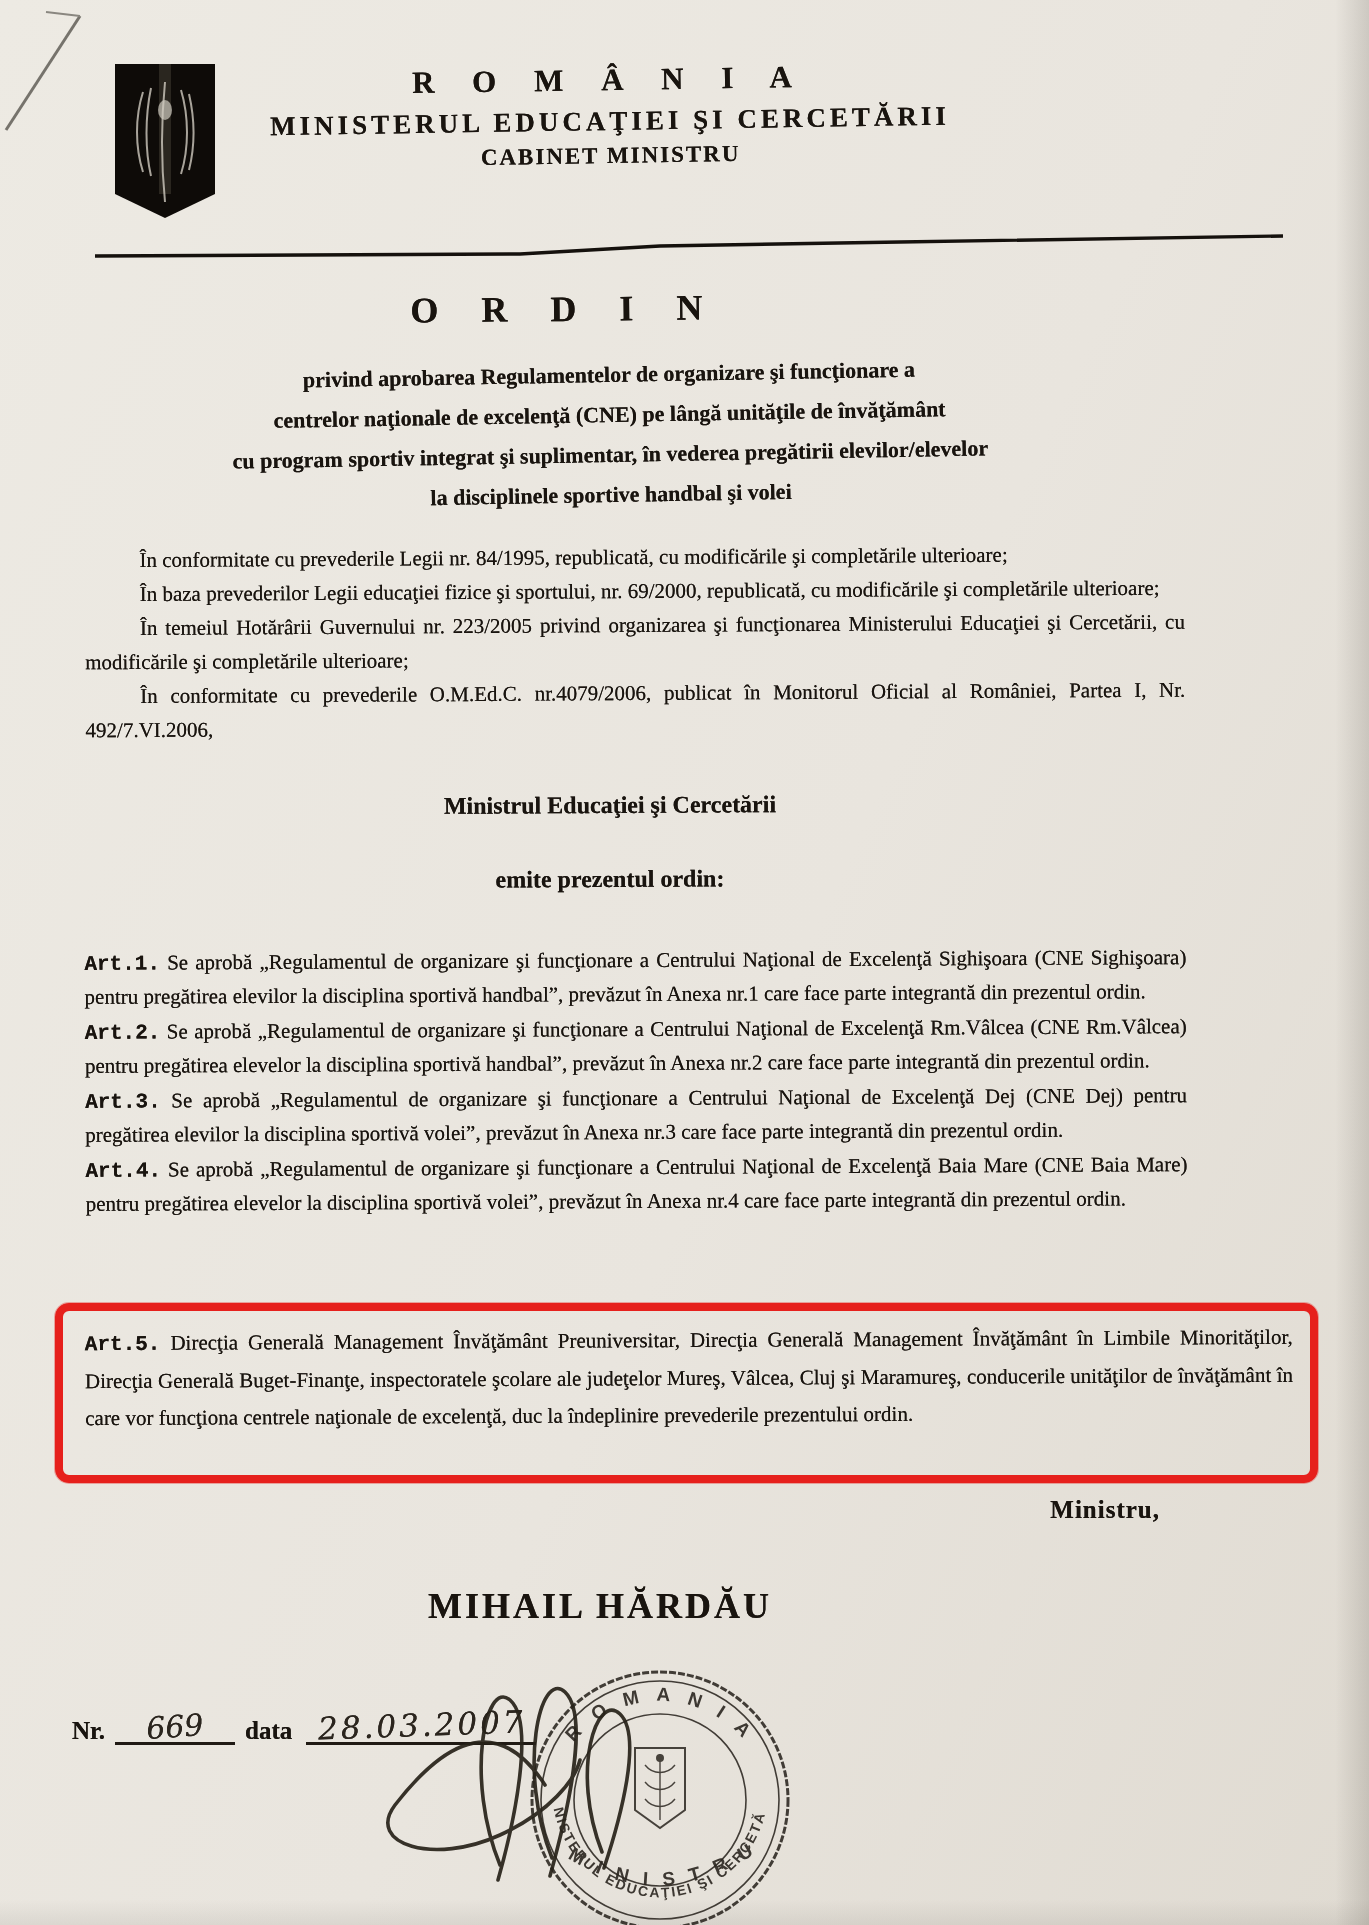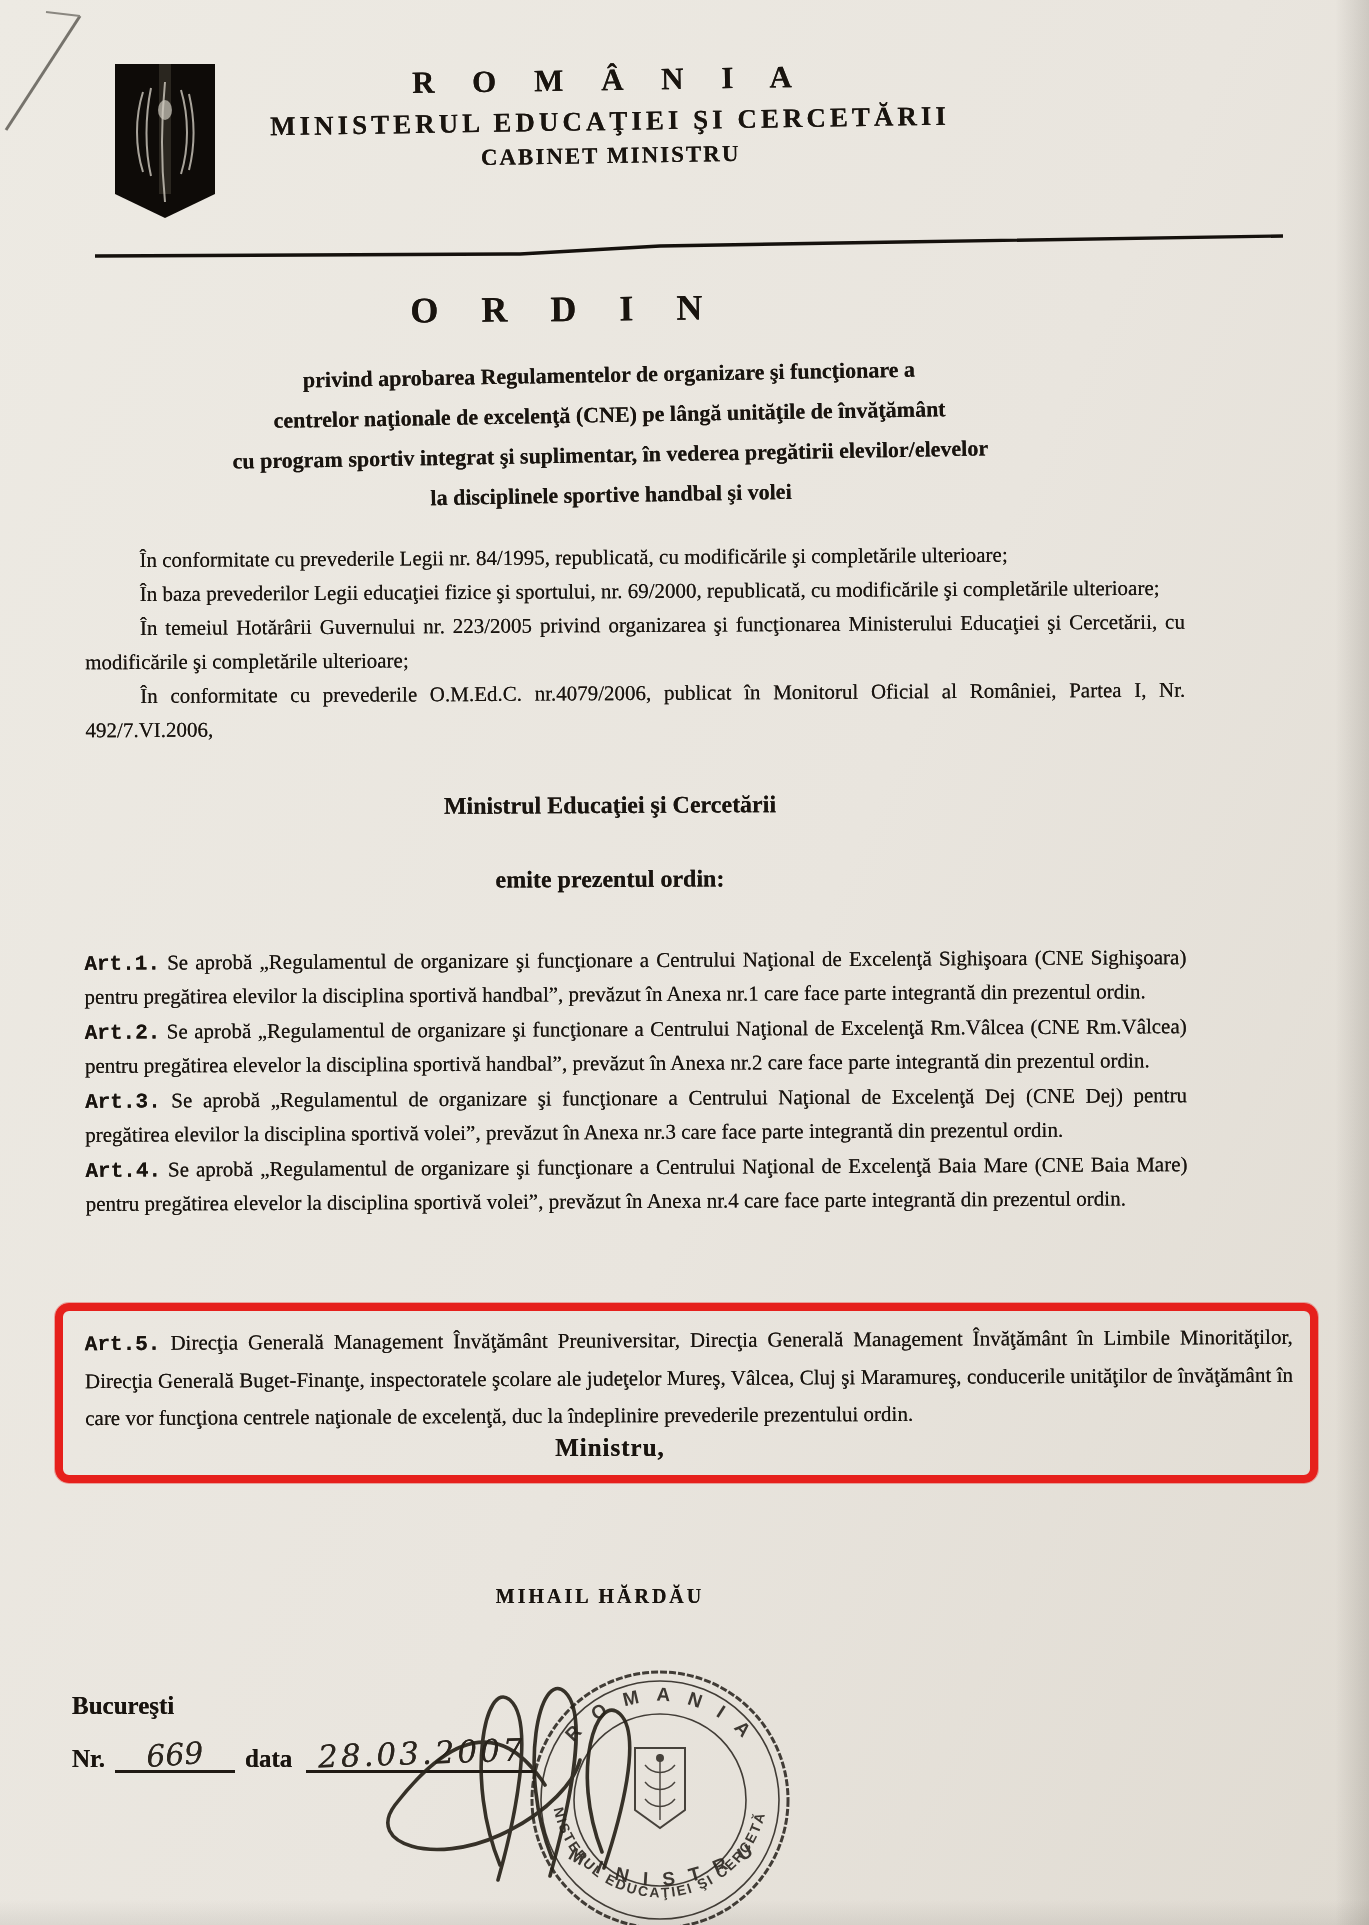--- a/index.html
+++ b/index.html
@@ -29,22 +29,22 @@
   .articles{left:85px;top:944px;width:1102px;transform:rotate(-.3deg);}
   .articles p{margin:0 0 2px 0;font-size:21px;line-height:33px;text-align:justify;}
   .artlabel{font-weight:bold;font-family:Liberation Mono, monospace;}
   .uline{text-decoration-thickness:2px;text-underline-offset:5px;}
 
   
   .redbox{left:55px;top:1303px;width:1247px;height:164px;border:8px solid #e6201c;border-radius:14px;box-shadow:0 0 0 1px rgba(230,32,28,.35);}
   .art5{left:85px;top:1322px;width:1208px;font-size:21px;line-height:37px;text-align:justify;transform:rotate(-.3deg);}
 
   
-  .role{left:60px;top:1434px;width:1100px;text-align:center;font-weight:bold;font-size:25px;letter-spacing:1px;}
-  .name{left:50px;top:1585px;width:1100px;text-align:center;font-weight:bold;font-size:20px;letter-spacing:3px;}
+  .role{left:60px;top:1496px;width:1100px;text-align:right;font-weight:bold;font-size:25px;letter-spacing:1px;}
+  .name{left:50px;top:1585px;width:1100px;text-align:center;font-weight:bold;font-size:36px;letter-spacing:3px;}
 
   
   .footer{left:72px;top:1692px;width:560px;font-size:25px;font-weight:bold;}
   .footer-row{margin-top:14px;display:flex;align-items:flex-end;}
   .blank{display:inline-block;border-bottom:3px solid #201a14;text-align:center;position:relative;}
   .blank-nr{width:120px;margin:0 10px;}
   .blank-date{width:230px;margin-left:14px;}
   .hand{font-family:"DejaVu Serif",serif;font-style:italic;font-weight:normal;color:#2b251e;display:inline-block;}
   .hand-nr{font-size:30px;transform:rotate(-4deg) translateY(2px);}
   .hand-date{font-size:31px;letter-spacing:3px;transform:rotate(-2deg) translateY(1px);}
@@ -117,21 +117,20 @@
 <div class="abs redbox"></div>
 <div class="abs art5 ink">
   <span class="artlabel">Art.5.</span>
   <span>Direcţia Generală Management Învăţământ Preuniversitar, Direcţia Generală Management Învăţământ în Limbile Minorităţilor, Direcţia Generală Buget-Finanţe, inspectoratele şcolare ale judeţelor Mureş, Vâlcea, Cluj şi Maramureş, conducerile unităţilor de învăţământ în care vor funcţiona centrele naţionale de excelenţă, duc la îndeplinire prevederile prezentului ordin.</span>
 </div>
 
 <div class="abs role ink">Ministru,</div>
 <div class="abs name ink">MIHAIL HĂRDĂU</div>
 
 <div class="abs footer ink">
-  <div>Bucureşti</div>
   <div class="footer-row">
     <span>Nr.</span>
     <span class="blank blank-nr"><span class="hand hand-nr">669</span></span>
     <span>data</span>
     <span class="blank blank-date"><span class="hand hand-date">28.03.2007</span></span>
   </div>
 </div>
 
 <svg class="abs" style="left:340px;top:1630px" width="470" height="295" viewBox="0 0 470 295">
   <g stroke="#2b2620" fill="none" opacity="0.88">

